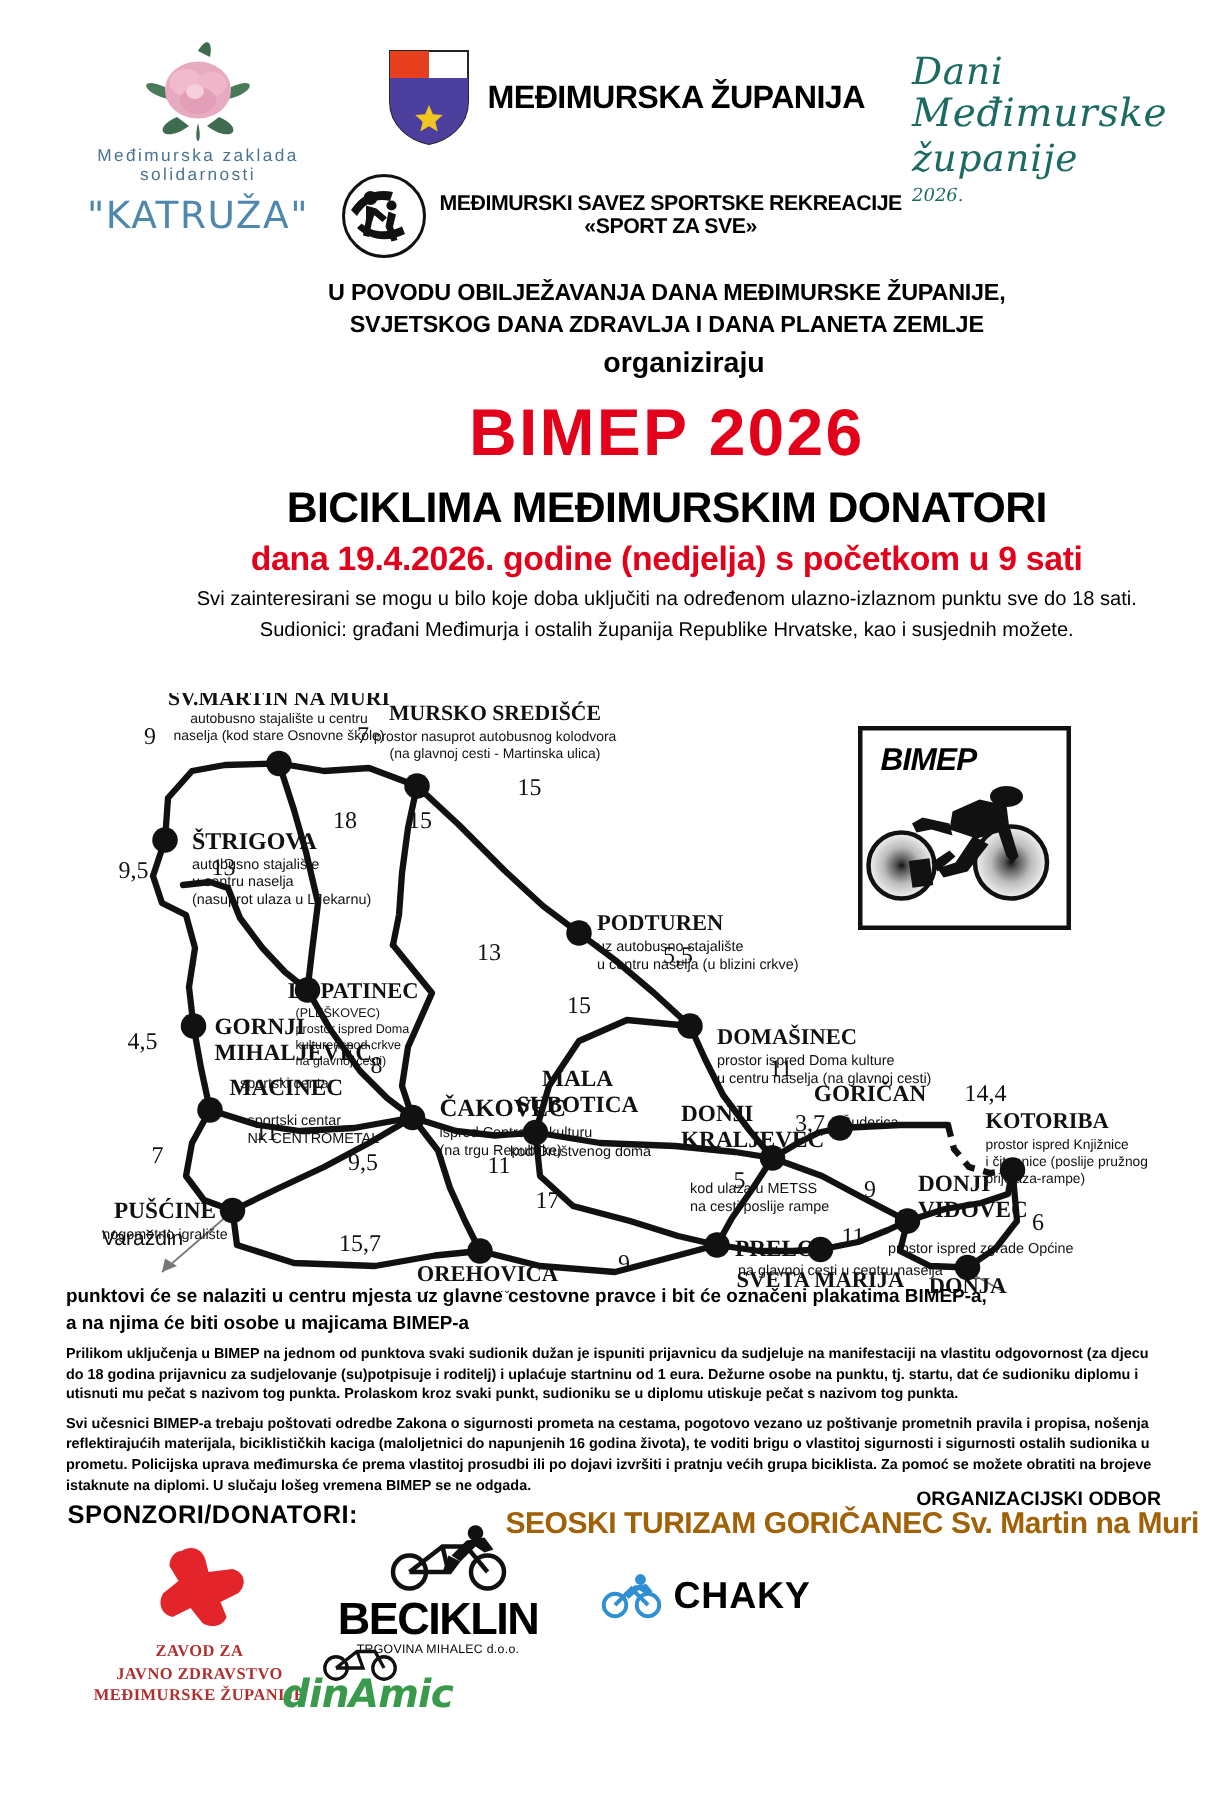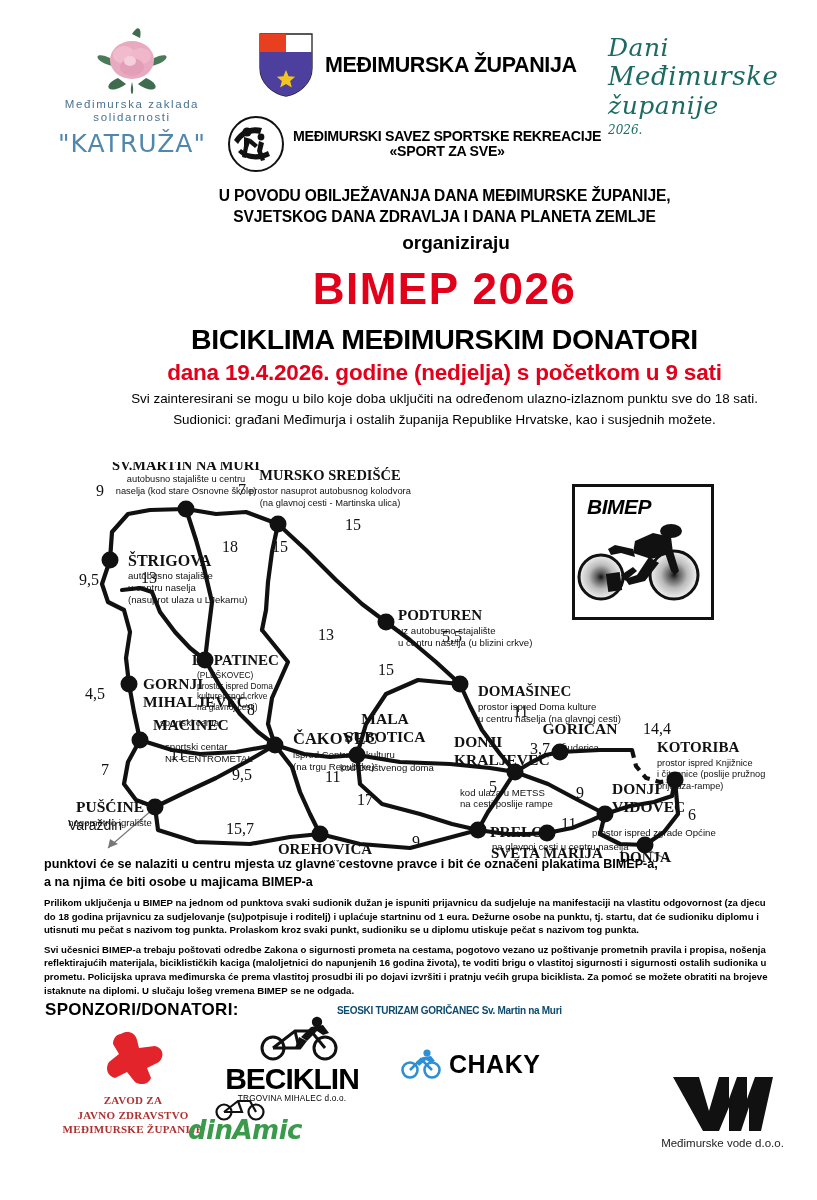--- a/index.html
+++ b/index.html
@@ -69,22 +69,22 @@
 
   .beciklin{position:absolute;left:222px;top:20px;width:140px;text-align:center;}
   .bec-word{font-family:"Liberation Sans",sans-serif;font-weight:bold;font-size:30px;
     letter-spacing:-1px;line-height:28px;}
   .bec-sub{font-size:8.2px;letter-spacing:0.2px;margin-top:1px;}
 
   .dinamic{position:absolute;left:180px;top:100px;width:130px;text-align:center;}
   .din-word{font-family:"DejaVu Sans",sans-serif;font-weight:bold;font-size:26px;
     color:#3a9a4c;font-style:italic;letter-spacing:-0.5px;}
 
-  .seoski{position:absolute;left:337px;top:10px;font-size:10px;font-weight:bold;
-    color:#0c4a6e;letter-spacing:-0.3px;white-space:nowrap;}
+  .seoski{position:absolute;left:337px;top:10px;font-size:20px;font-weight:bold;
+    color:#a16207;letter-spacing:-0.3px;white-space:nowrap;}
 
   .chaky{position:absolute;left:400px;top:53px;display:flex;align-items:center;gap:7px;}
   .chaky-word{font-size:25px;font-weight:bold;letter-spacing:0.5px;}
 
   .crveni{position:absolute;left:315px;top:95px;font-size:18px;font-weight:bold;color:#d01a28;
     letter-spacing:-0.2px;white-space:nowrap;}
 
   .medjimurje{position:absolute;left:645px;top:8px;width:150px;text-align:center;}
   .mj-word{font-family:"DejaVu Serif",serif;font-style:italic;font-size:25px;color:#2a73b8;
     line-height:26px;}
@@ -373,20 +373,21 @@
     <div id="map-dirs"></div>
   </div>
 
   <div class="notes">
     <div class="note-bold">punktovi će se nalaziti u centru mjesta uz glavne cestovne pravce i bit će označeni plakatima BIMEP-a,</div>
     <div class="note-bold">a na njima će biti osobe u majicama BIMEP-a</div>
     <div class="fineprint">
       <p>Prilikom uključenja u BIMEP na jednom od punktova svaki sudionik dužan je ispuniti prijavnicu da sudjeluje na manifestaciji na vlastitu odgovornost (za djecu do 18 godina prijavnicu za sudjelovanje (su)potpisuje i roditelj) i uplaćuje startninu od 1 eura. Dežurne osobe na punktu, tj. startu, dat će sudioniku diplomu i utisnuti mu pečat s nazivom tog punkta. Prolaskom kroz svaki punkt, sudioniku se u diplomu utiskuje pečat s nazivom tog punkta.</p>
       <p>Svi učesnici BIMEP-a trebaju poštovati odredbe Zakona o sigurnosti prometa na cestama, pogotovo vezano uz poštivanje prometnih pravila i propisa, nošenja reflektirajućih materijala, biciklističkih kaciga (maloljetnici do napunjenih 16 godina života), te voditi brigu o vlastitoj sigurnosti i sigurnosti ostalih sudionika u prometu. Policijska uprava međimurska će prema vlastitoj prosudbi ili po dojavi izvršiti i pratnju većih grupa biciklista. Za pomoć se možete obratiti na brojeve istaknute na diplomi. U slučaju lošeg vremena BIMEP se ne odgada.</p>
     </div>
+    <div class="odbor">ORGANIZACIJSKI ODBOR</div>
   </div>
 
   <div class="sponsors">
     <div class="sp-title">SPONZORI/DONATORI:</div>
 
     <div class="zzjz">
       <svg width="150" height="56" viewBox="0 0 150 56">
         <g transform="translate(75,28)">
           <path d="M-12,-24 C-6,-28 2,-26 4,-18 L6,-10 L22,-12 C30,-10 32,-2 26,4 L14,10 L18,20 C16,26 8,28 2,24 L-6,14 L-18,20 C-26,18 -28,10 -24,4 L-14,-4 L-20,-14 C-20,-20 -16,-24 -12,-24 Z" fill="#e3242b"></path>
         </g>
@@ -428,20 +429,14 @@
         <circle cx="32" cy="22" r="7.5" fill="none" stroke="#2f8fd4" stroke-width="2.6"></circle>
         <path d="M10,22 L21,11 L32,22" fill="none" stroke="#2f8fd4" stroke-width="2.6"></path>
         <circle cx="27" cy="5" r="3.6" fill="#2f8fd4"></circle>
         <path d="M23,9 L31,8 L35,13 L31,15 L26,12 L19,18 L16,14 Z" fill="#2f8fd4"></path>
       </svg>
       <div class="chaky-word">CHAKY</div>
     </div>
 
 
 
-    <div class="vode">
-      <svg width="108" height="62" viewBox="0 0 108 62" style="display:block;margin:0 auto">
-        <path d="M4,4 L30,4 L40,38 L50,4 L60,4 L60,26 L68,4 L78,4 L78,26 L86,4 L104,4 L92,58 L80,58 L80,34 L72,58 L60,58 L60,34 L50,58 L34,58 Z" fill="#111"></path>
-      </svg>
-      <div class="vode-sub">Međimurske vode d.o.o.</div>
-    </div>
   </div>
 </div>
 
 </body></html>

